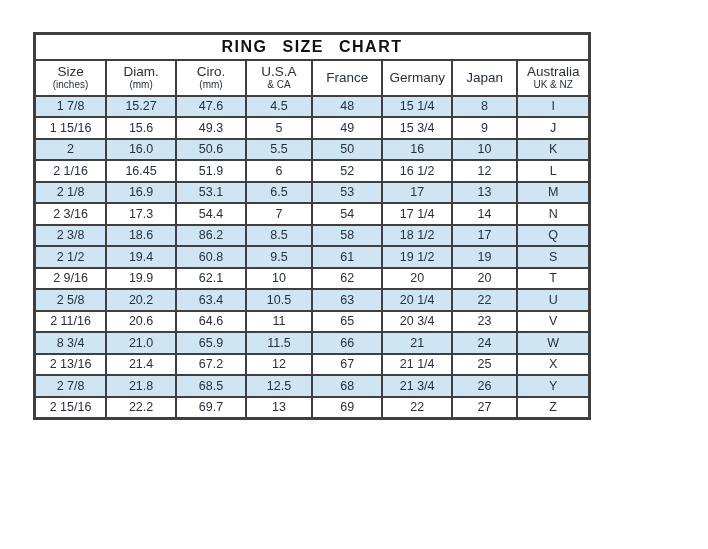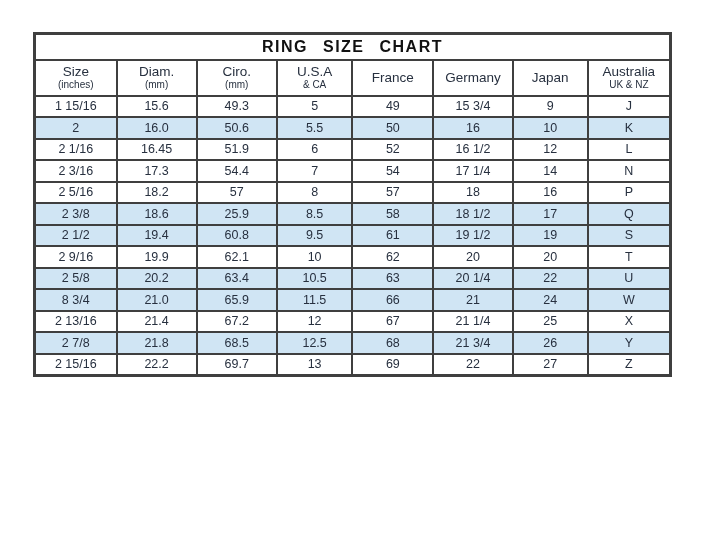--- a/index.html
+++ b/index.html
@@ -17,21 +17,21 @@
     overflow: hidden;
   }
   .canvas {
     position: relative;
     width: 708px; height: 549px;
     background: #ffffff;
   }
   .table-wrap {
     position: absolute;
     left: 33px; top: 32px;
-    width: 639px;
+    width: 558px;
   }
   table {
     width: 100%;
     table-layout: fixed;
     border-collapse: collapse;
     border: 3px solid var(--border);
     background: var(--rowbg);
   }
   th, td {
     border: 2px solid var(--border);
@@ -120,20 +120,30 @@
             <th>
               <div class="hl">Japan</div>
             </th>
             <th>
               <div class="hl">Australia</div>
               <div class="hs">UK &amp; NZ</div>
             </th>
           </tr>
       </thead>
       <tbody>
+          <tr class="shaded">
+            <td>1 7/8</td>
+            <td>15.27</td>
+            <td>47.6</td>
+            <td>4.5</td>
+            <td>48</td>
+            <td>15 1/4</td>
+            <td>8</td>
+            <td>I</td>
+          </tr>
           <tr>
             <td>1 15/16</td>
             <td>15.6</td>
             <td>49.3</td>
             <td>5</td>
             <td>49</td>
             <td>15 3/4</td>
             <td>9</td>
             <td>J</td>
           </tr>
@@ -150,44 +160,44 @@
           <tr>
             <td>2 1/16</td>
             <td>16.45</td>
             <td>51.9</td>
             <td>6</td>
             <td>52</td>
             <td>16 1/2</td>
             <td>12</td>
             <td>L</td>
           </tr>
+          <tr class="shaded">
+            <td>2 1/8</td>
+            <td>16.9</td>
+            <td>53.1</td>
+            <td>6.5</td>
+            <td>53</td>
+            <td>17</td>
+            <td>13</td>
+            <td>M</td>
+          </tr>
           <tr>
             <td>2 3/16</td>
             <td>17.3</td>
             <td>54.4</td>
             <td>7</td>
             <td>54</td>
             <td>17 1/4</td>
             <td>14</td>
             <td>N</td>
           </tr>
-          <tr>
-            <td>2 5/16</td>
-            <td>18.2</td>
-            <td>57</td>
-            <td>8</td>
-            <td>57</td>
-            <td>18</td>
-            <td>16</td>
-            <td>P</td>
-          </tr>
           <tr class="shaded">
             <td>2 3/8</td>
             <td>18.6</td>
-            <td>25.9</td>
+            <td>86.2</td>
             <td>8.5</td>
             <td>58</td>
             <td>18 1/2</td>
             <td>17</td>
             <td>Q</td>
           </tr>
           <tr class="shaded">
             <td>2 1/2</td>
             <td>19.4</td>
             <td>60.8</td>
@@ -210,20 +220,30 @@
           <tr class="shaded">
             <td>2 5/8</td>
             <td>20.2</td>
             <td>63.4</td>
             <td>10.5</td>
             <td>63</td>
             <td>20 1/4</td>
             <td>22</td>
             <td>U</td>
           </tr>
+          <tr>
+            <td>2 11/16</td>
+            <td>20.6</td>
+            <td>64.6</td>
+            <td>11</td>
+            <td>65</td>
+            <td>20 3/4</td>
+            <td>23</td>
+            <td>V</td>
+          </tr>
           <tr class="shaded">
             <td>8 3/4</td>
             <td>21.0</td>
             <td>65.9</td>
             <td>11.5</td>
             <td>66</td>
             <td>21</td>
             <td>24</td>
             <td>W</td>
           </tr>

